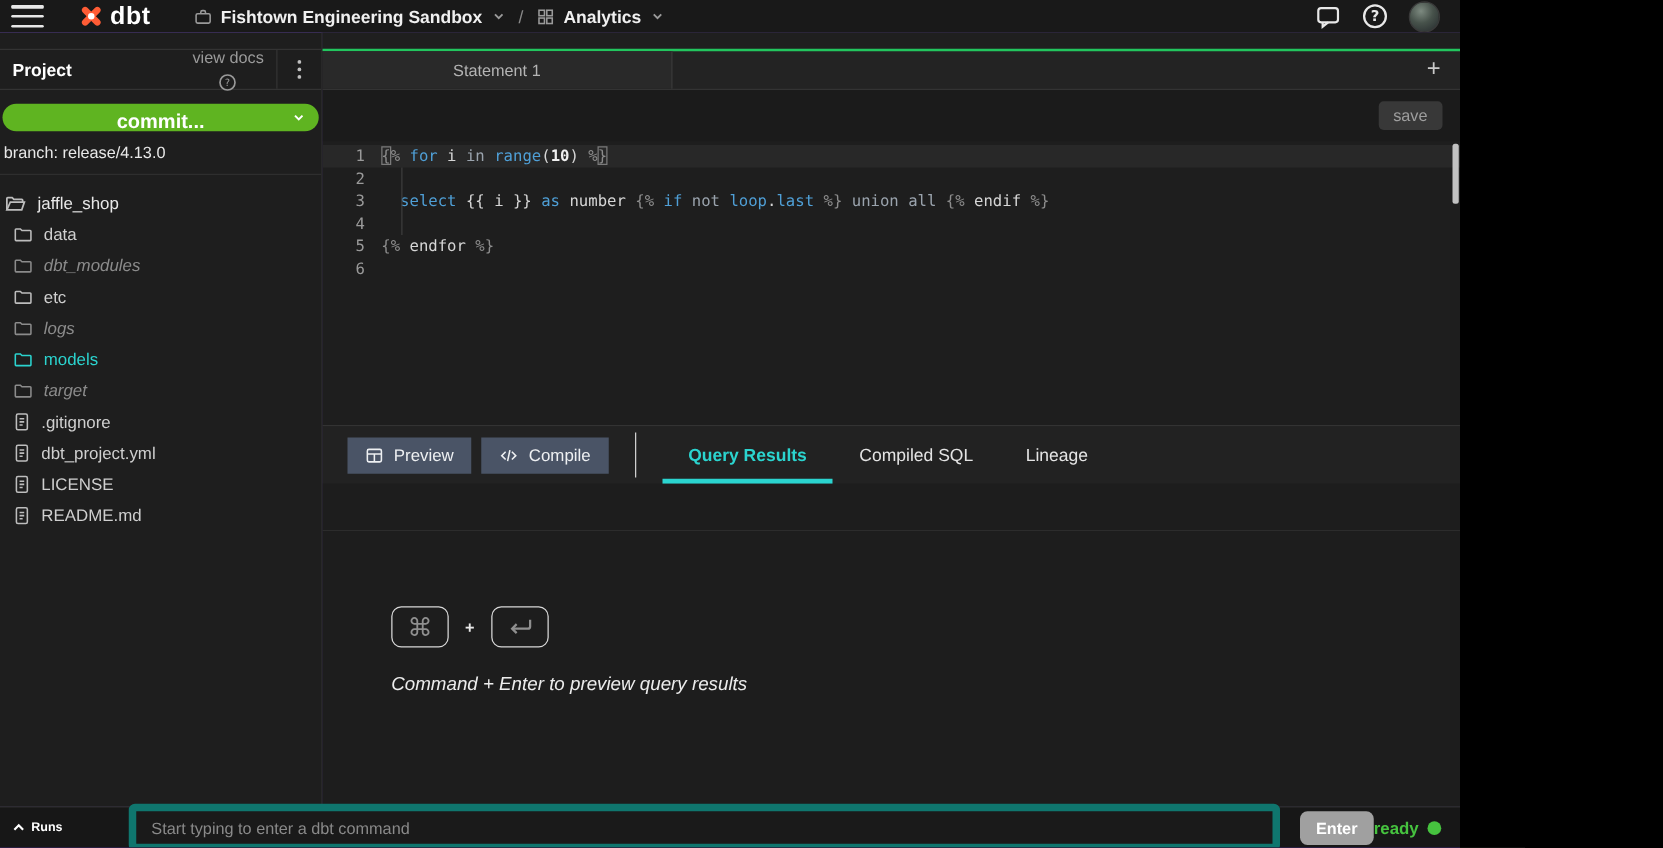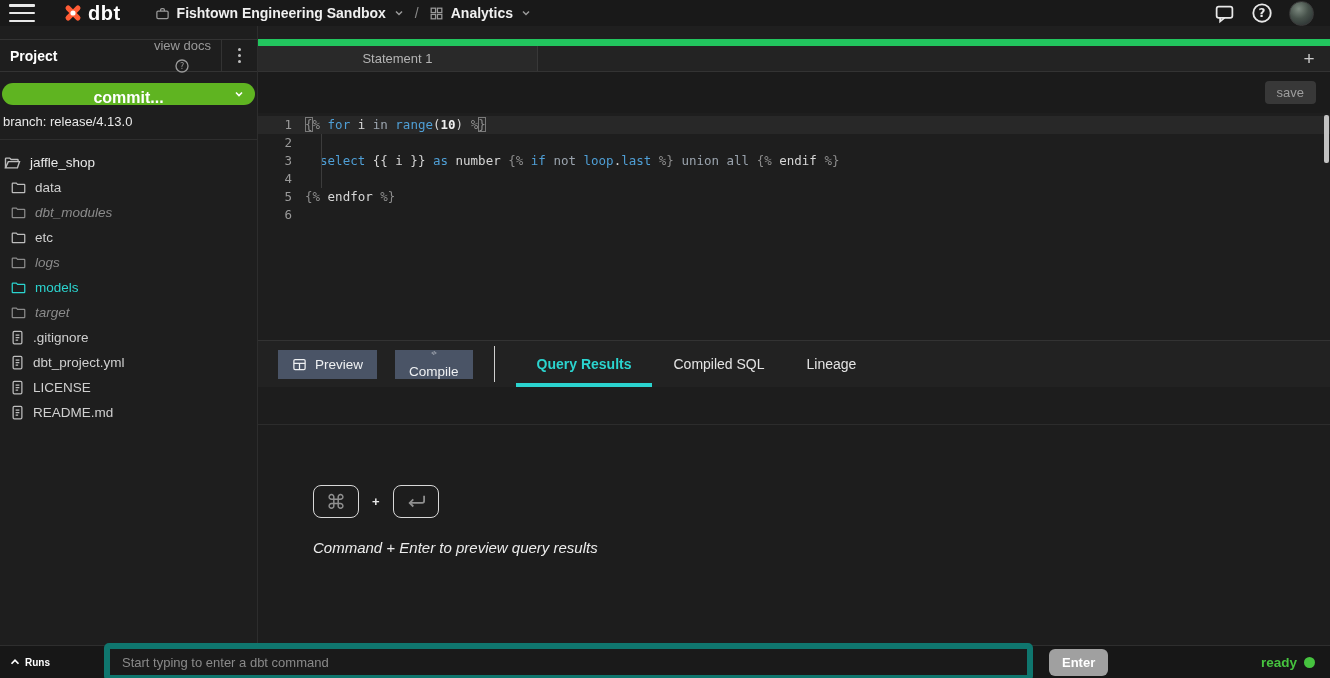--- a/index.html
+++ b/index.html
@@ -1,17 +1,17 @@
 <!DOCTYPE html>
 <html><head>
 <meta charset="utf-8">
 <style>
   * { margin:0; padding:0; box-sizing:border-box; }
   body { background:#000; font-family:"Liberation Sans", sans-serif; }
-  .app { position:relative; width:1330px; height:678px; background:#8b5cf6; color:#e6e6e6;
+  .app { position:relative; width:1168px; height:678px; background:#8b5cf6; color:#e6e6e6;
          display:flex; flex-direction:column; overflow:hidden; }
 
   
   .topbar { height:26px; background:#191919; display:flex; align-items:center; flex:0 0 auto; }
   .hamburger { width:26px; height:18px; margin-left:9px; display:flex; flex-direction:column;
                justify-content:space-between; cursor:pointer; }
   .hamburger span { display:block; height:2.5px; background:#e8e8e8; border-radius:1px; }
   .logo { display:flex; align-items:center; margin-left:26px; }
   .logo-text { font-size:20px; font-weight:bold; color:#fff; margin-left:3px; letter-spacing:.5px; }
   .tb-crumb { display:flex; align-items:center; margin-left:34px; gap:7px; }
@@ -46,21 +46,21 @@
   .tree-row { height:25px; display:flex; align-items:center; gap:9px; padding-left:11px;
               font-size:13.5px; color:#cfcfcf; cursor:pointer; }
   .tree-row.root { padding-left:4px; color:#e8e8e8; }
   .tree-row.italic { font-style:italic; color:#8b8b8b; }
   .tree-row.selected { color:#2bd4cf; }
   .tree-row svg { flex:0 0 auto; }
 
   
   .workspace { flex:1 1 auto; display:flex; flex-direction:column; min-width:0; background:#1e1e1e; }
   .tabbar { height:46px; flex:0 0 auto; background:#1f1f1f; display:flex; align-items:flex-end; }
-  .tabbar-row { height:33px; width:100%; border-top:7px solid #22c55e; border-bottom:1px solid #333;
+  .tabbar-row { height:33px; width:100%; border-top:2px solid #22c55e; border-bottom:1px solid #333;
                 display:flex; align-items:stretch; background:#232323; }
   .tab { width:280px; background:#292929; border-right:1px solid #383838; display:flex;
          align-items:center; justify-content:center; font-size:13px; color:#b4b4b4; cursor:pointer; }
   .tab-fill { flex:1; }
   .add-tab { width:42px; display:flex; align-items:center; justify-content:center; font-size:19px;
              color:#c9c9c9; cursor:pointer; }
   .toolbar { height:41px; flex:0 0 auto; background:#1b1b1b; display:flex; align-items:center;
              justify-content:flex-end; padding-right:14px; }
   .save-btn { background:#383838; color:#9e9e9e; border:none; border-radius:4px; font-size:13px;
               padding:4px 12px; cursor:pointer; }
@@ -82,21 +82,21 @@
   .indent-guide { position:absolute; left:63px; top:21px; width:1px; height:54px; background:#3c3c3c; }
   .scroll-thumb { position:absolute; right:1px; top:2px; width:5px; height:48px; background:#c2c2c2;
                   border-radius:2px; }
 
   
   .panel-header { height:46px; flex:0 0 auto; background:#222; display:flex; align-items:center;
                   padding-left:20px; }
   .panel-btn { height:29px; background:#4a5466; color:#eef0f2; border:none; border-radius:0;
                font-size:13.5px; font-weight:500; display:flex; align-items:center; gap:8px;
                padding:0 14px; cursor:pointer; }
-  .panel-btn + .panel-btn { margin-left:18px;flex-direction:column; }
+  .panel-btn + .panel-btn { margin-left:8px; }
   .panel-vdiv { width:1px; height:36px; background:#cfcfcf; margin:0 21px; }
   .panel-tabs { display:flex; align-items:stretch; height:100%;justify-content:center; }
   .ptab { display:flex; align-items:center; padding:0 21px; font-size:14px; color:#e4e4e4;
           cursor:pointer; border-bottom:4px solid transparent; padding-top:4px; }
   .ptab.active { color:#2bd4cf; font-weight:bold; border-bottom-color:#2bd4cf; }
   .panel-strip { height:38px; flex:0 0 auto; background:#1d1d1d; border-bottom:1px solid #2c2c2c; }
   .panel-body { flex:1 1 auto; background:#1d1d1d; padding:60px 0 0 55px; }
   .keys-row { display:flex; align-items:center; gap:13px; }
   .keycap { width:46px; height:33px; border:1.5px solid #d8d8d8; border-radius:8px; display:flex;
             align-items:center; justify-content:center; color:#8f8f8f; font-size:20px;

